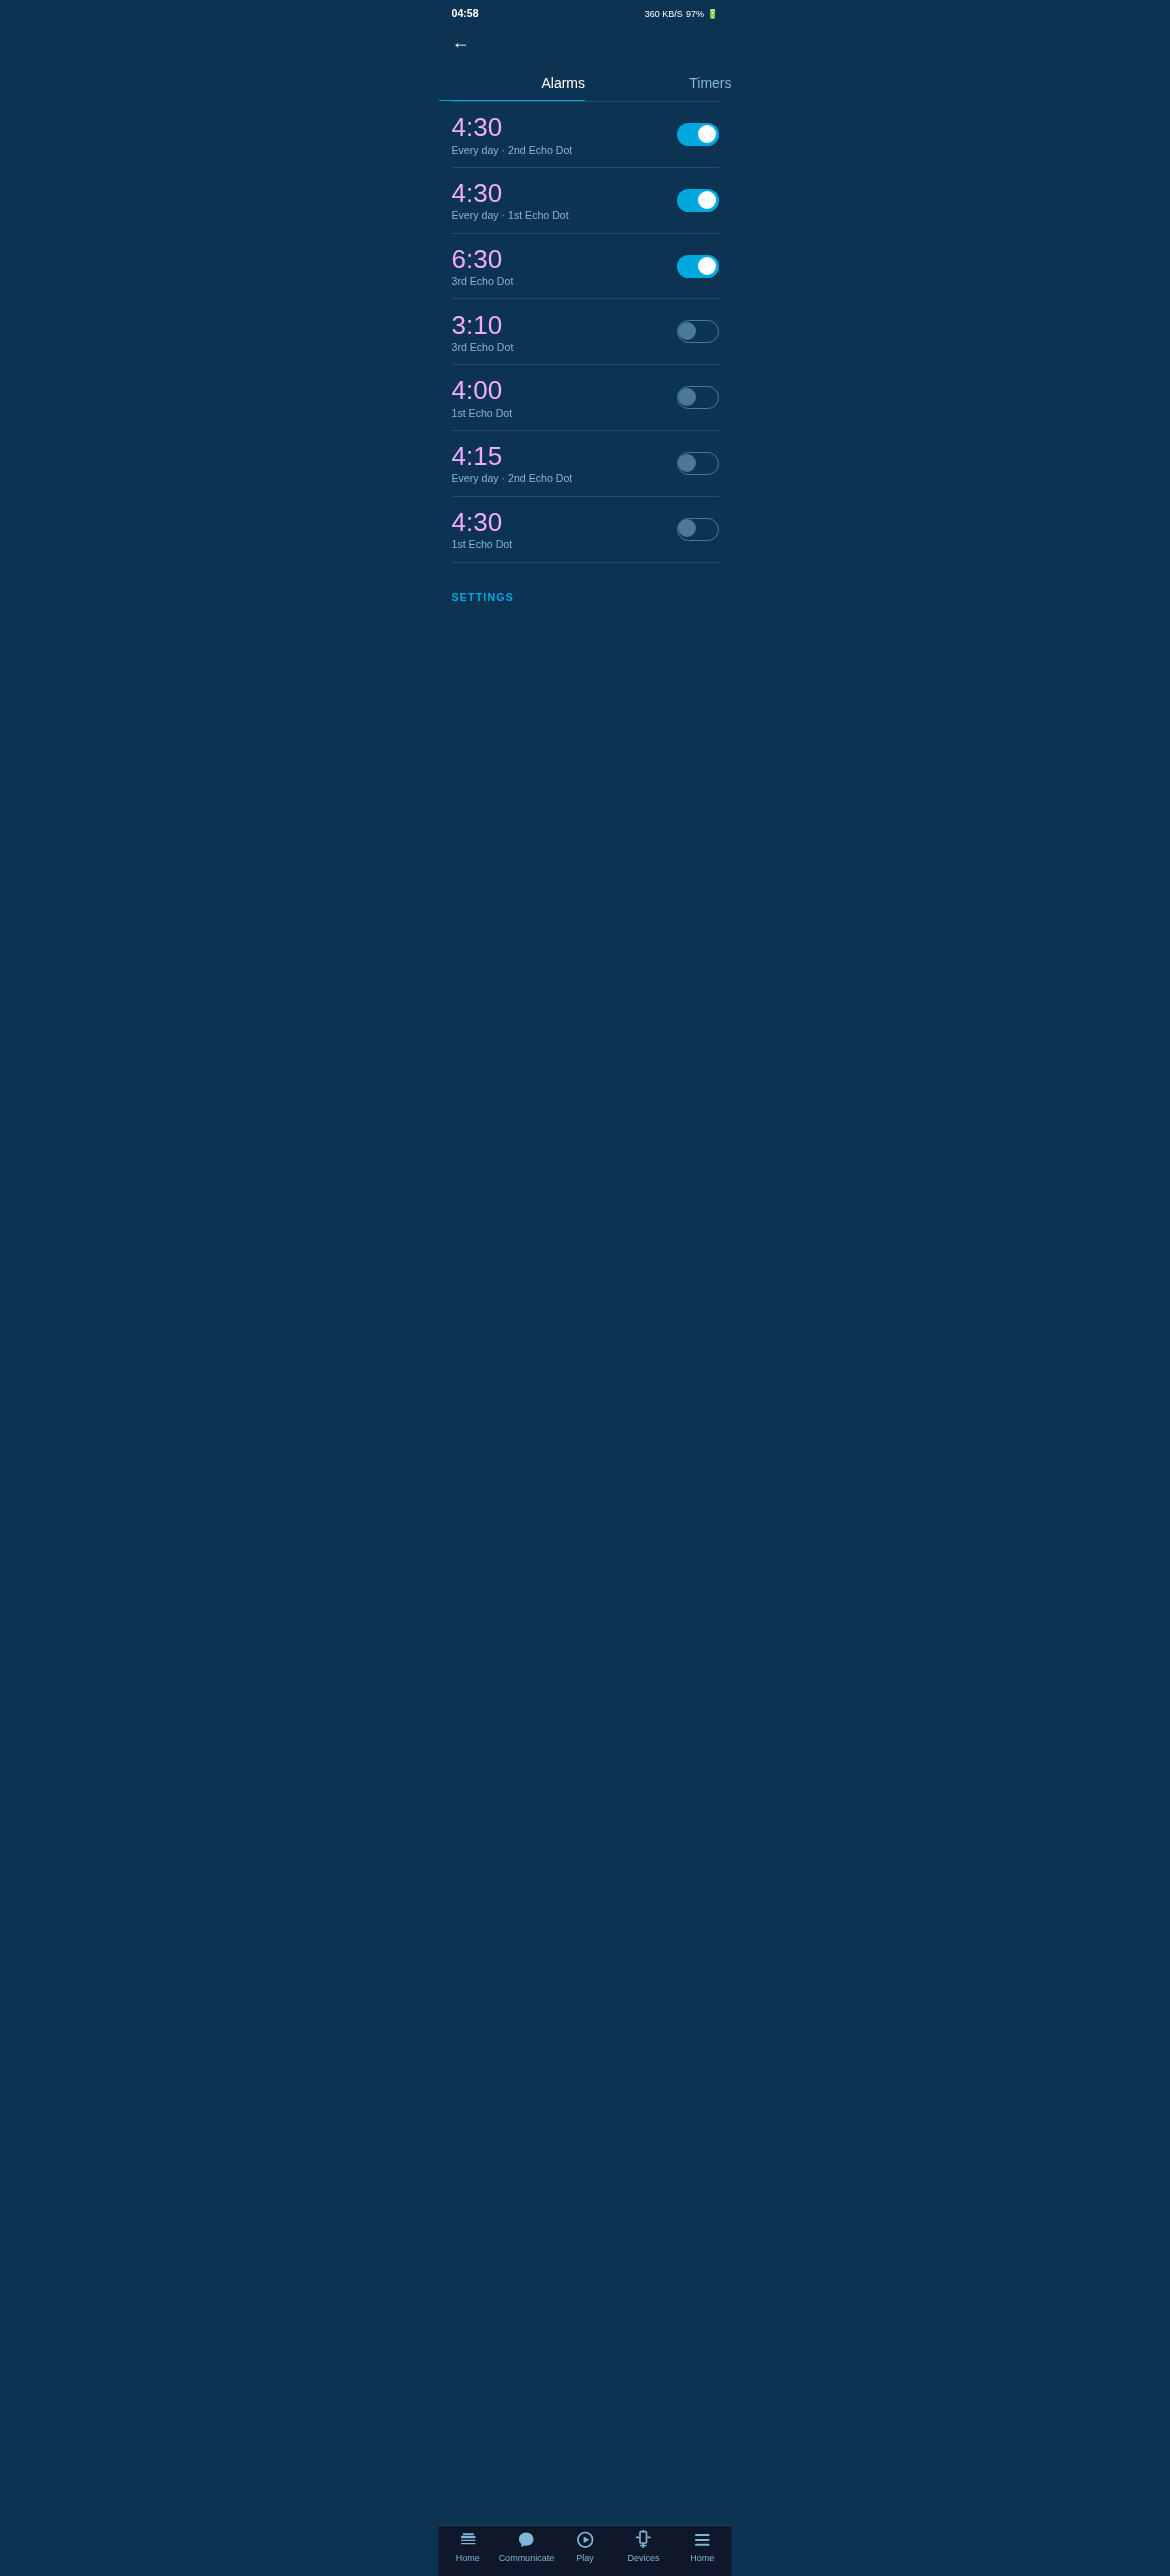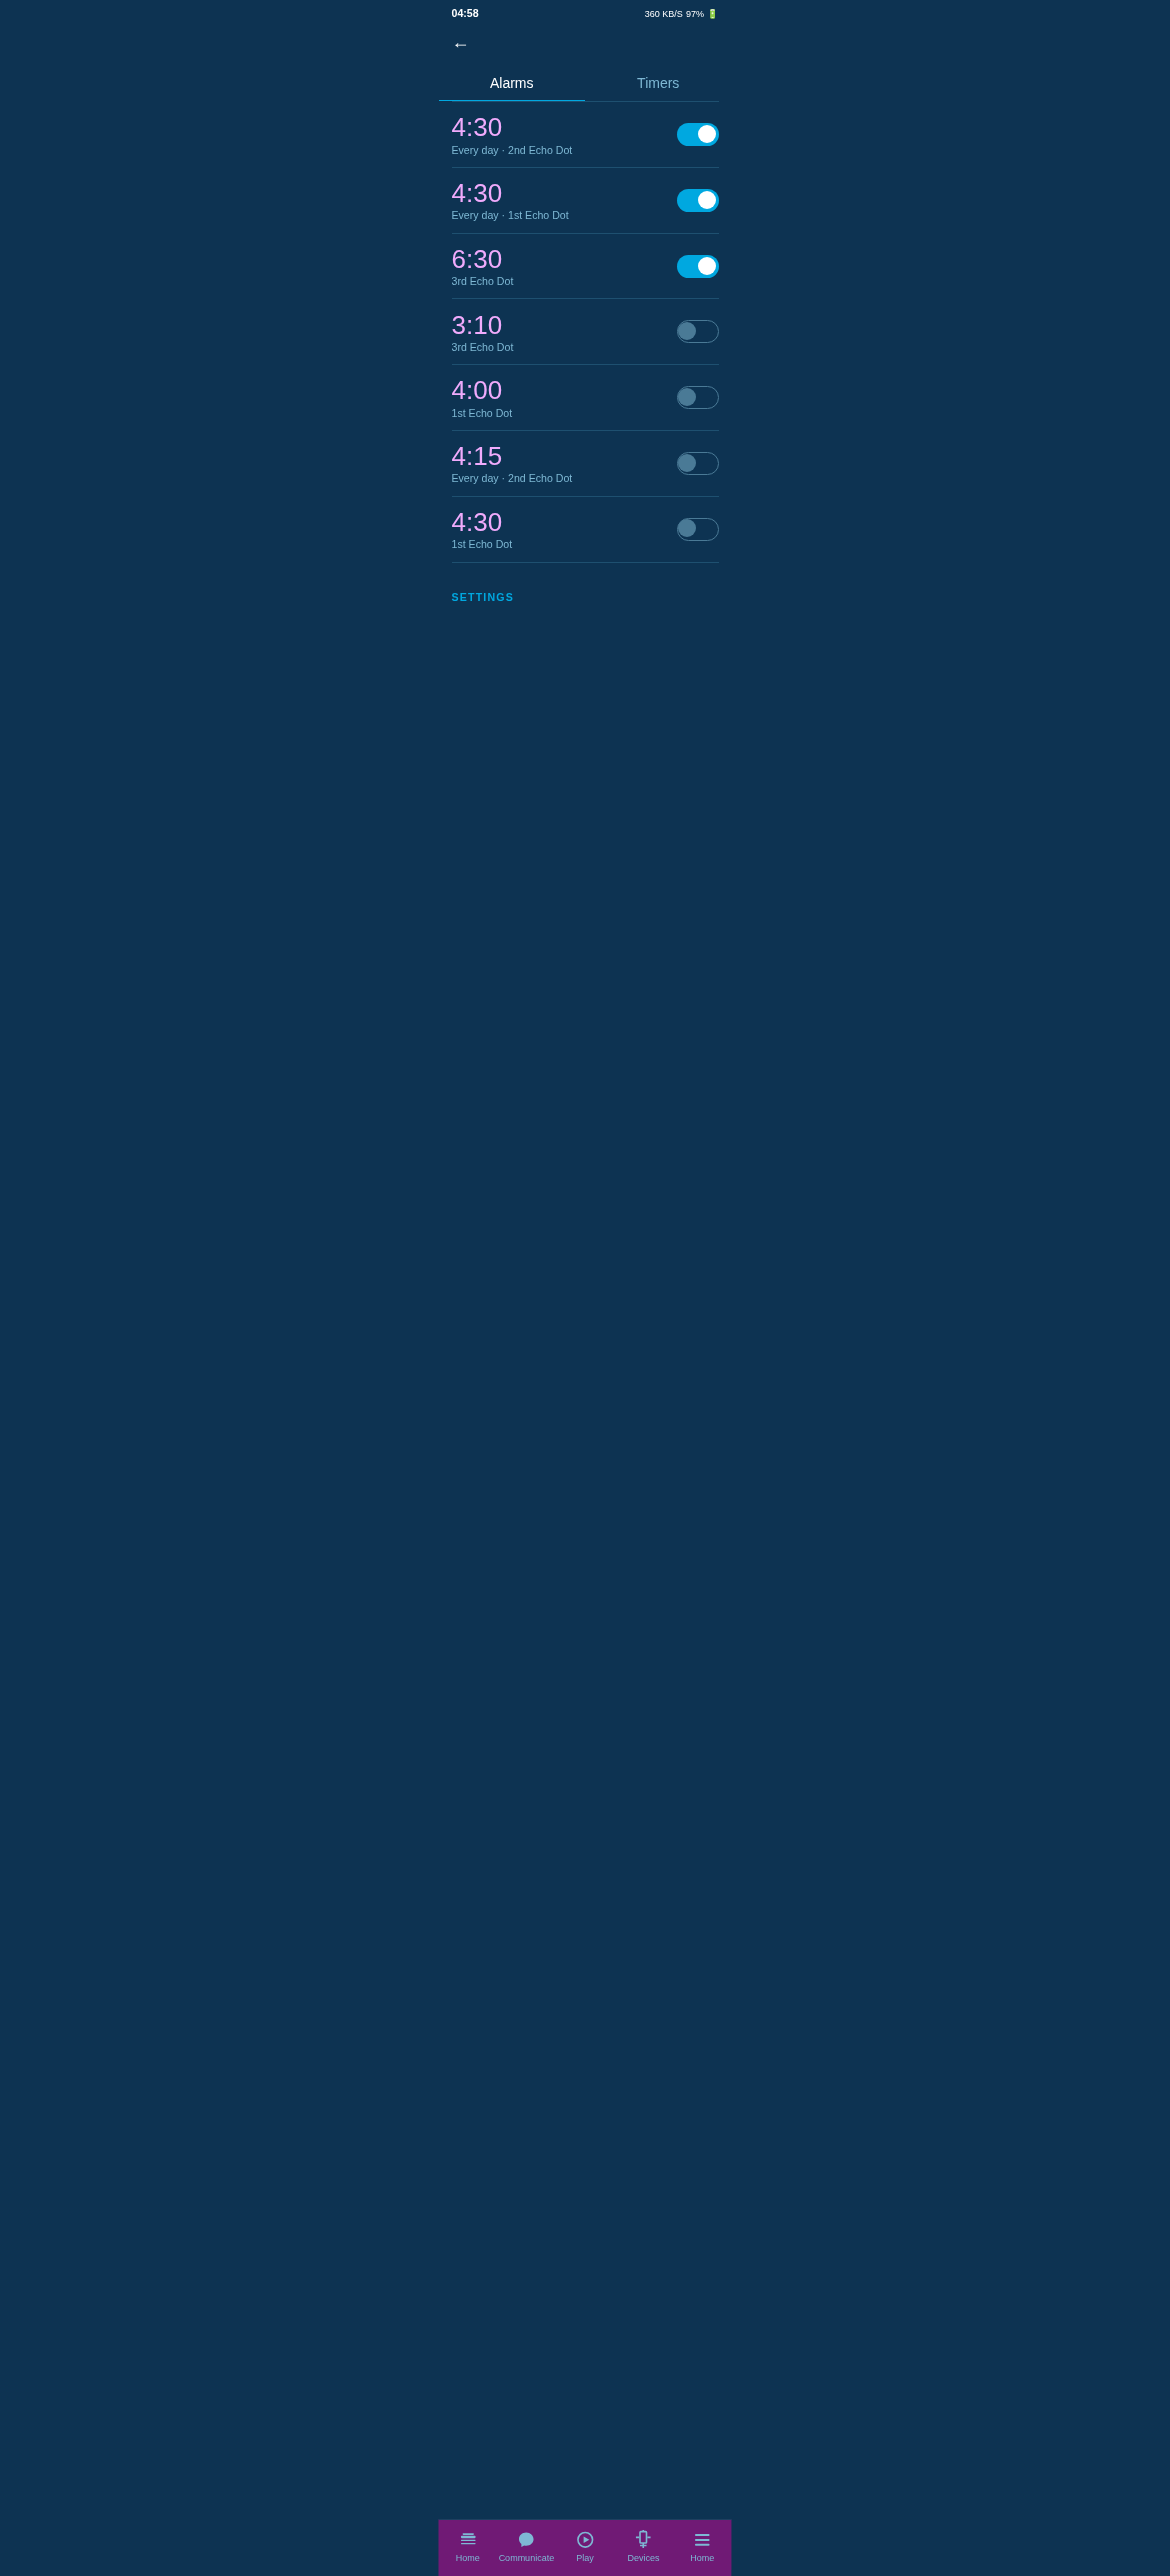--- a/index.html
+++ b/index.html
@@ -54,21 +54,21 @@
     }
 
     
     .tabs {
       display: flex;
       margin: 6.5px 0 0;
     }
 
     .tab {
       flex: 1;
-      text-align: center;
+      text-align: right;
       padding: 9.8px 0;
       font-size: 14px;
       color: #7eb8d4;
       cursor: pointer;
       position: relative;
     }
 
     .tab.active {
       color: #ffffff;
       font-weight: 500;
@@ -204,25 +204,25 @@
       letter-spacing: 1.2px;
     }
 
     
     .bottom-nav {
       position: fixed;
       bottom: 0;
       left: 50%;
       transform: translateX(-50%);
       width: 293px;
-      background-color: #701a75;
+      background-color: #0f172a;
       display: flex;
       justify-content: space-around;
       align-items: center;
-      padding: 10px 0 13px;
+      padding: 4px 0 13px;
       border-top: 0.8px solid #1e4060;
     }
 
     .nav-item {
       display: flex;
       flex-direction: column;
       align-items: center;
       gap: 3.3px;
       cursor: pointer;
       flex: 1;

